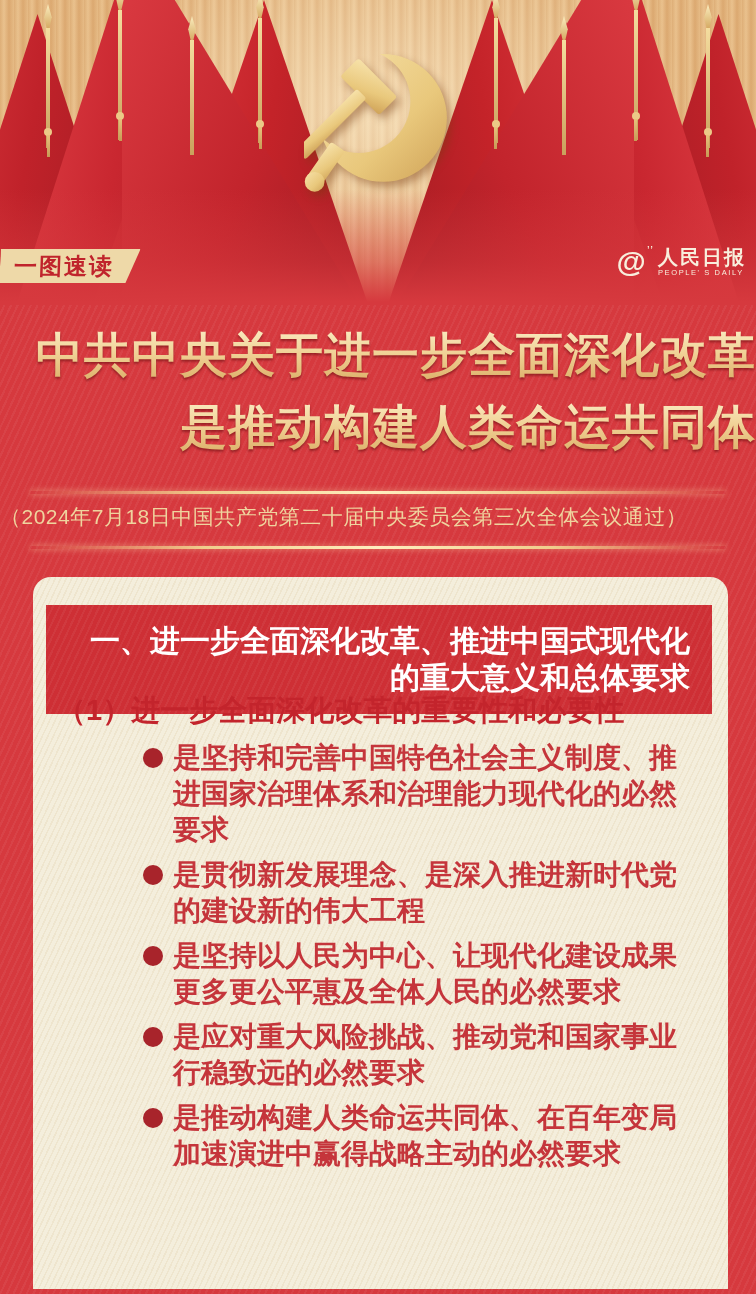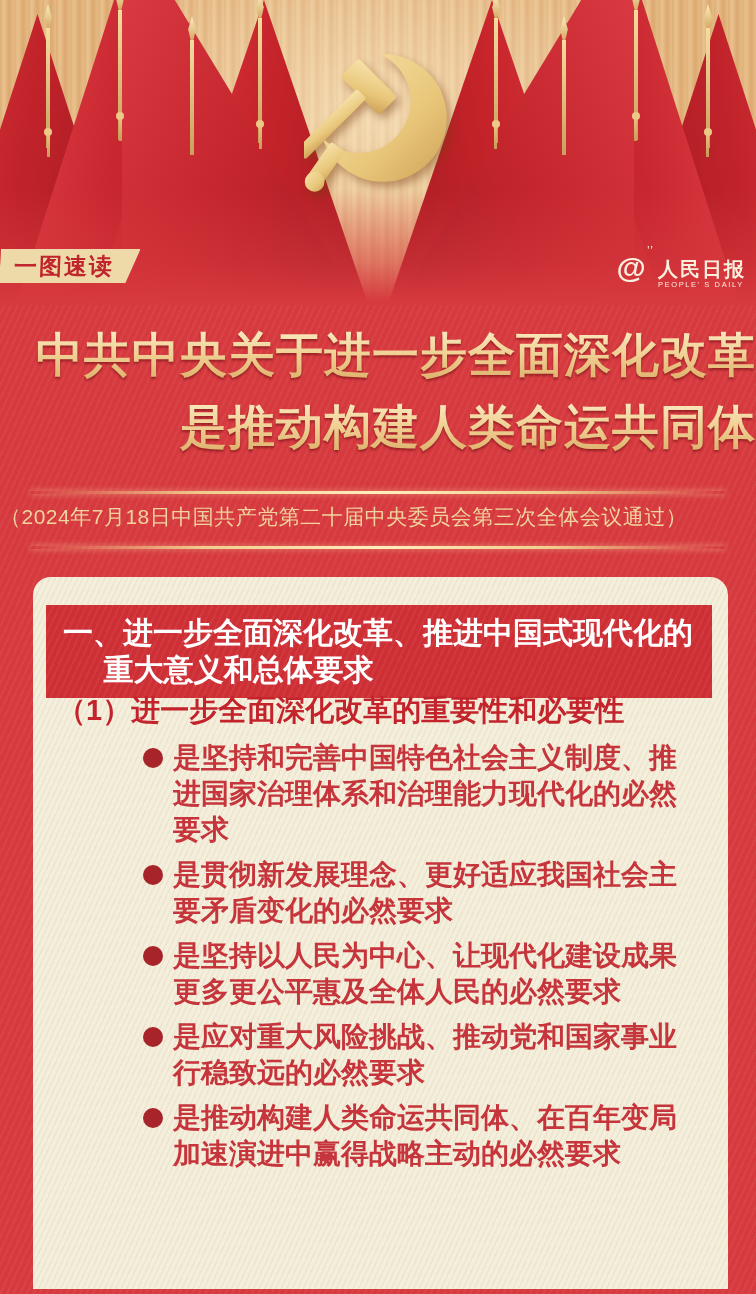--- a/index.html
+++ b/index.html
@@ -51,21 +51,21 @@
     background:linear-gradient(180deg,rgba(214,57,62,0) 62%,rgba(214,57,62,.55) 86%,#d6393e 99%);}
 
   
   .badge{position:absolute;left:0;top:249px;z-index:6;height:34px;line-height:34px;
     padding:0 26px 0 14px;background:#eed9a8;color:#c0242c;font-size:23px;font-weight:bold;
     letter-spacing:2px;clip-path:polygon(0 0,100% 0,90% 100%,0 100%);transform:skewX(-2deg);}
   .masthead{position:absolute;right:10px;top:246px;z-index:6;display:flex;align-items:center;
     color:#f8efdd;}
   .masthead .at{font-size:30px;font-weight:bold;line-height:30px;margin-right:3px;}
   .masthead .waves{font-size:12px;letter-spacing:1px;align-self:flex-start;margin:-2px 4px 0 -2px;}
-  .masthead .stack{display:flex;flex-direction:column;margin-top:12px;}
+  .masthead .stack{display:flex;flex-direction:column;}
   .masthead .cn{font-size:20px;font-weight:bold;letter-spacing:2px;line-height:22px;}
   .masthead .en{font-size:7.5px;letter-spacing:1.6px;line-height:10px;}
 
   
   .gold-text{background:linear-gradient(180deg,#fcf0c9 0%,#f0d094 48%,#d9a961 100%);
     -webkit-background-clip:text;background-clip:text;color:transparent;
     filter:drop-shadow(0 2px 1px rgba(110,15,18,.6));}
   .title-line{position:absolute;left:0;width:756px;text-align:right;font-weight:bold;
     font-size:47px;letter-spacing:1px;white-space:nowrap;}
   .title-line.l1{top:324px;}
@@ -80,21 +80,21 @@
 
   
   .card{position:absolute;left:33px;top:577px;width:695px;height:712px;
     border-radius:18px 18px 0 0;overflow:hidden;
     background-color:#f4eedc;
     background-image:repeating-linear-gradient(115deg,rgba(200,168,110,.13) 0 1.5px,rgba(0,0,0,0) 1.5px 5px);}
   .banner{position:absolute;left:13px;top:28px;width:666px;box-sizing:border-box;
     padding:5px 10px 6px 13px;background:#ce2f35;
     background-image:repeating-linear-gradient(115deg,rgba(255,255,255,.05) 0 2px,rgba(0,0,0,0) 2px 6px);
     color:#ffffff;font-size:30px;font-weight:bold;line-height:37px;}
-  .banner p{margin:4px;padding-left:1.35em;text-indent:-1.35em;}
+  .banner p{margin:12px;padding-left:1.35em;text-indent:-1.35em;text-align:right;}
   .subheading{position:absolute;left:24px;top:114px;font-size:29px;font-weight:bold;
     color:#c3242c;white-space:nowrap;}
   .bullets{position:absolute;left:110px;top:163px;width:552px;margin:0;padding:0;list-style:none;}
   .bullets li{position:relative;padding-left:30px;margin:0 0 9px 0;
     font-size:28px;line-height:36px;font-weight:bold;color:#c5353b;}
   .bullets .dot{position:absolute;left:0;top:8px;width:20px;height:20px;border-radius:50%;
     background:#a8242b;}
 </style>
 </head>
 <body>
@@ -188,20 +188,20 @@
   <div class="subtitle">（2024年7月18日中国共产党第二十届中央委员会第三次全体会议通过）</div>
   <div class="divider bottom"></div>
 
   <div class="card">
     <div class="banner">
       <p>一、进一步全面深化改革、推进中国式现代化的重大意义和总体要求</p>
     </div>
     <div class="subheading">（1）进一步全面深化改革的重要性和必要性</div>
     <ul class="bullets">
       <li><span class="dot"></span><span>是坚持和完善中国特色社会主义制度、推进国家治理体系和治理能力现代化的必然要求</span></li>
-      <li><span class="dot"></span><span>是贯彻新发展理念、更好适应我国社会主要矛盾变化的必然要求</span></li>
+      <li><span class="dot"></span><span>是贯彻新发展理念、是深入推进新时代党的建设新的伟大工程</span></li>
       <li><span class="dot"></span><span>是坚持以人民为中心、让现代化建设成果更多更公平惠及全体人民的必然要求</span></li>
       <li><span class="dot"></span><span>是应对重大风险挑战、推动党和国家事业行稳致远的必然要求</span></li>
       <li><span class="dot"></span><span>是推动构建人类命运共同体、在百年变局加速演进中赢得战略主动的必然要求</span></li>
     </ul>
   </div>
 
 </div>
 
 </body></html>

